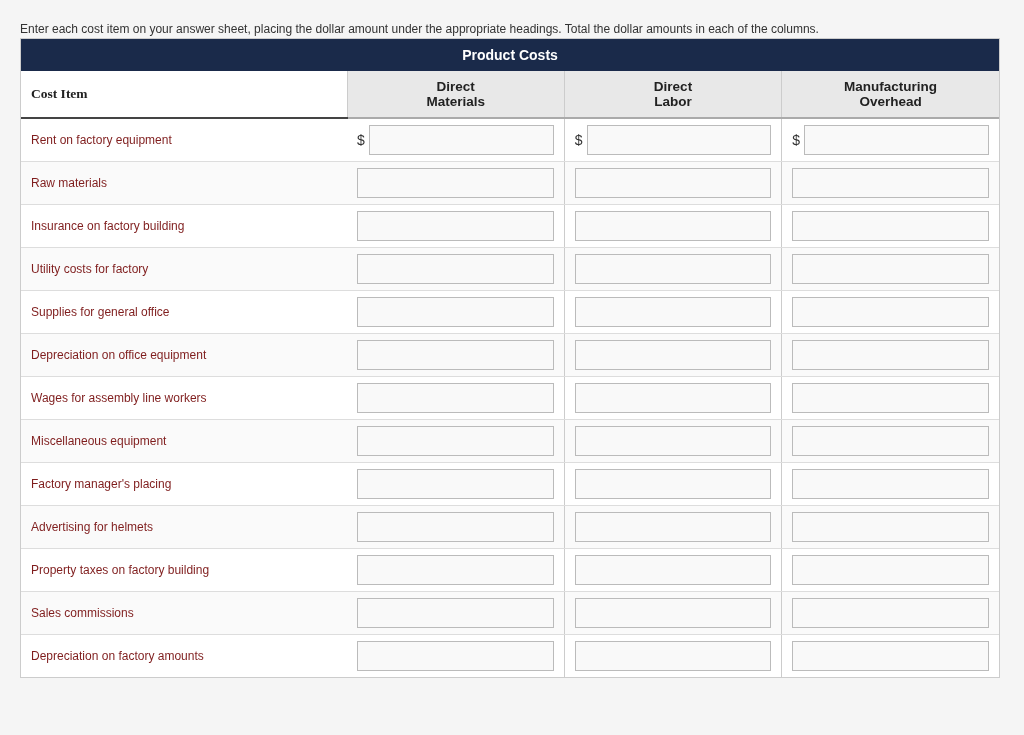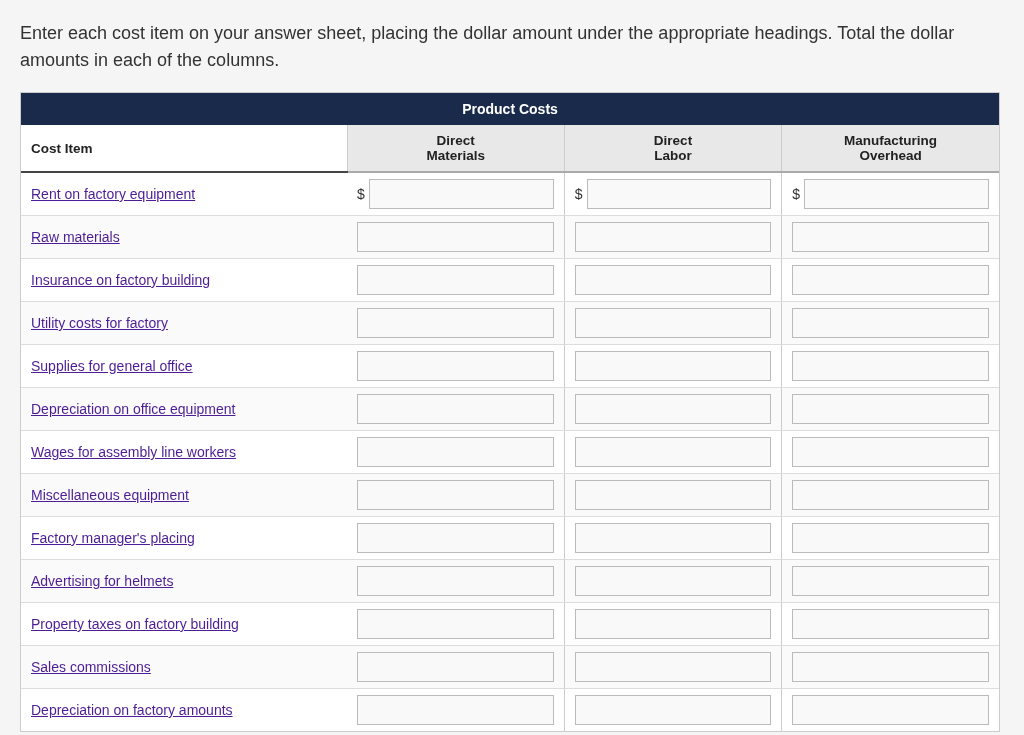--- a/index.html
+++ b/index.html
@@ -10,23 +10,22 @@
 
     body {
       font-family: Arial, sans-serif;
       font-size: 14px;
       background: #f5f5f5;
       padding: 20px;
       color: #222;
     }
 
     .intro-text {
-      font-size: 18px;
+      font-size: 12px;
       color: #333;
-      margin-bottom: 18px;
       line-height: 1.5;
       max-width: 980px;
     }
 
     .table-container {
       max-width: 980px;
       border: 1px solid #ccc;
       background: #fff;
     }
 
@@ -51,38 +50,38 @@
       text-align: center;
       padding: 8px 10px;
       border-bottom: 2px solid #aaa;
       border-right: 1px solid #ccc;
     }
 
     thead tr th:first-child {
       text-align: left;
       border-bottom: 2px solid #444;
       background: #fff;
+      font-family: Liberation Serif, serif;
     }
 
     thead tr th:last-child {
       border-right: none;
     }
 
     tbody tr td {
       padding: 6px 10px;
       border-bottom: 1px solid #ddd;
       vertical-align: middle;
     }
 
     tbody tr td:first-child {
-      font-size: 14px;
-      color: #4c1d95;
+      font-size: 12px;
+      color: #7f1d1d;
       width: 300px;
       border-right: none;
-      text-decoration: underline;
     }
 
     .input-cell {
       display: flex;
       align-items: center;
       gap: 4px;
     }
 
     .dollar-sign {
       font-size: 14px;

